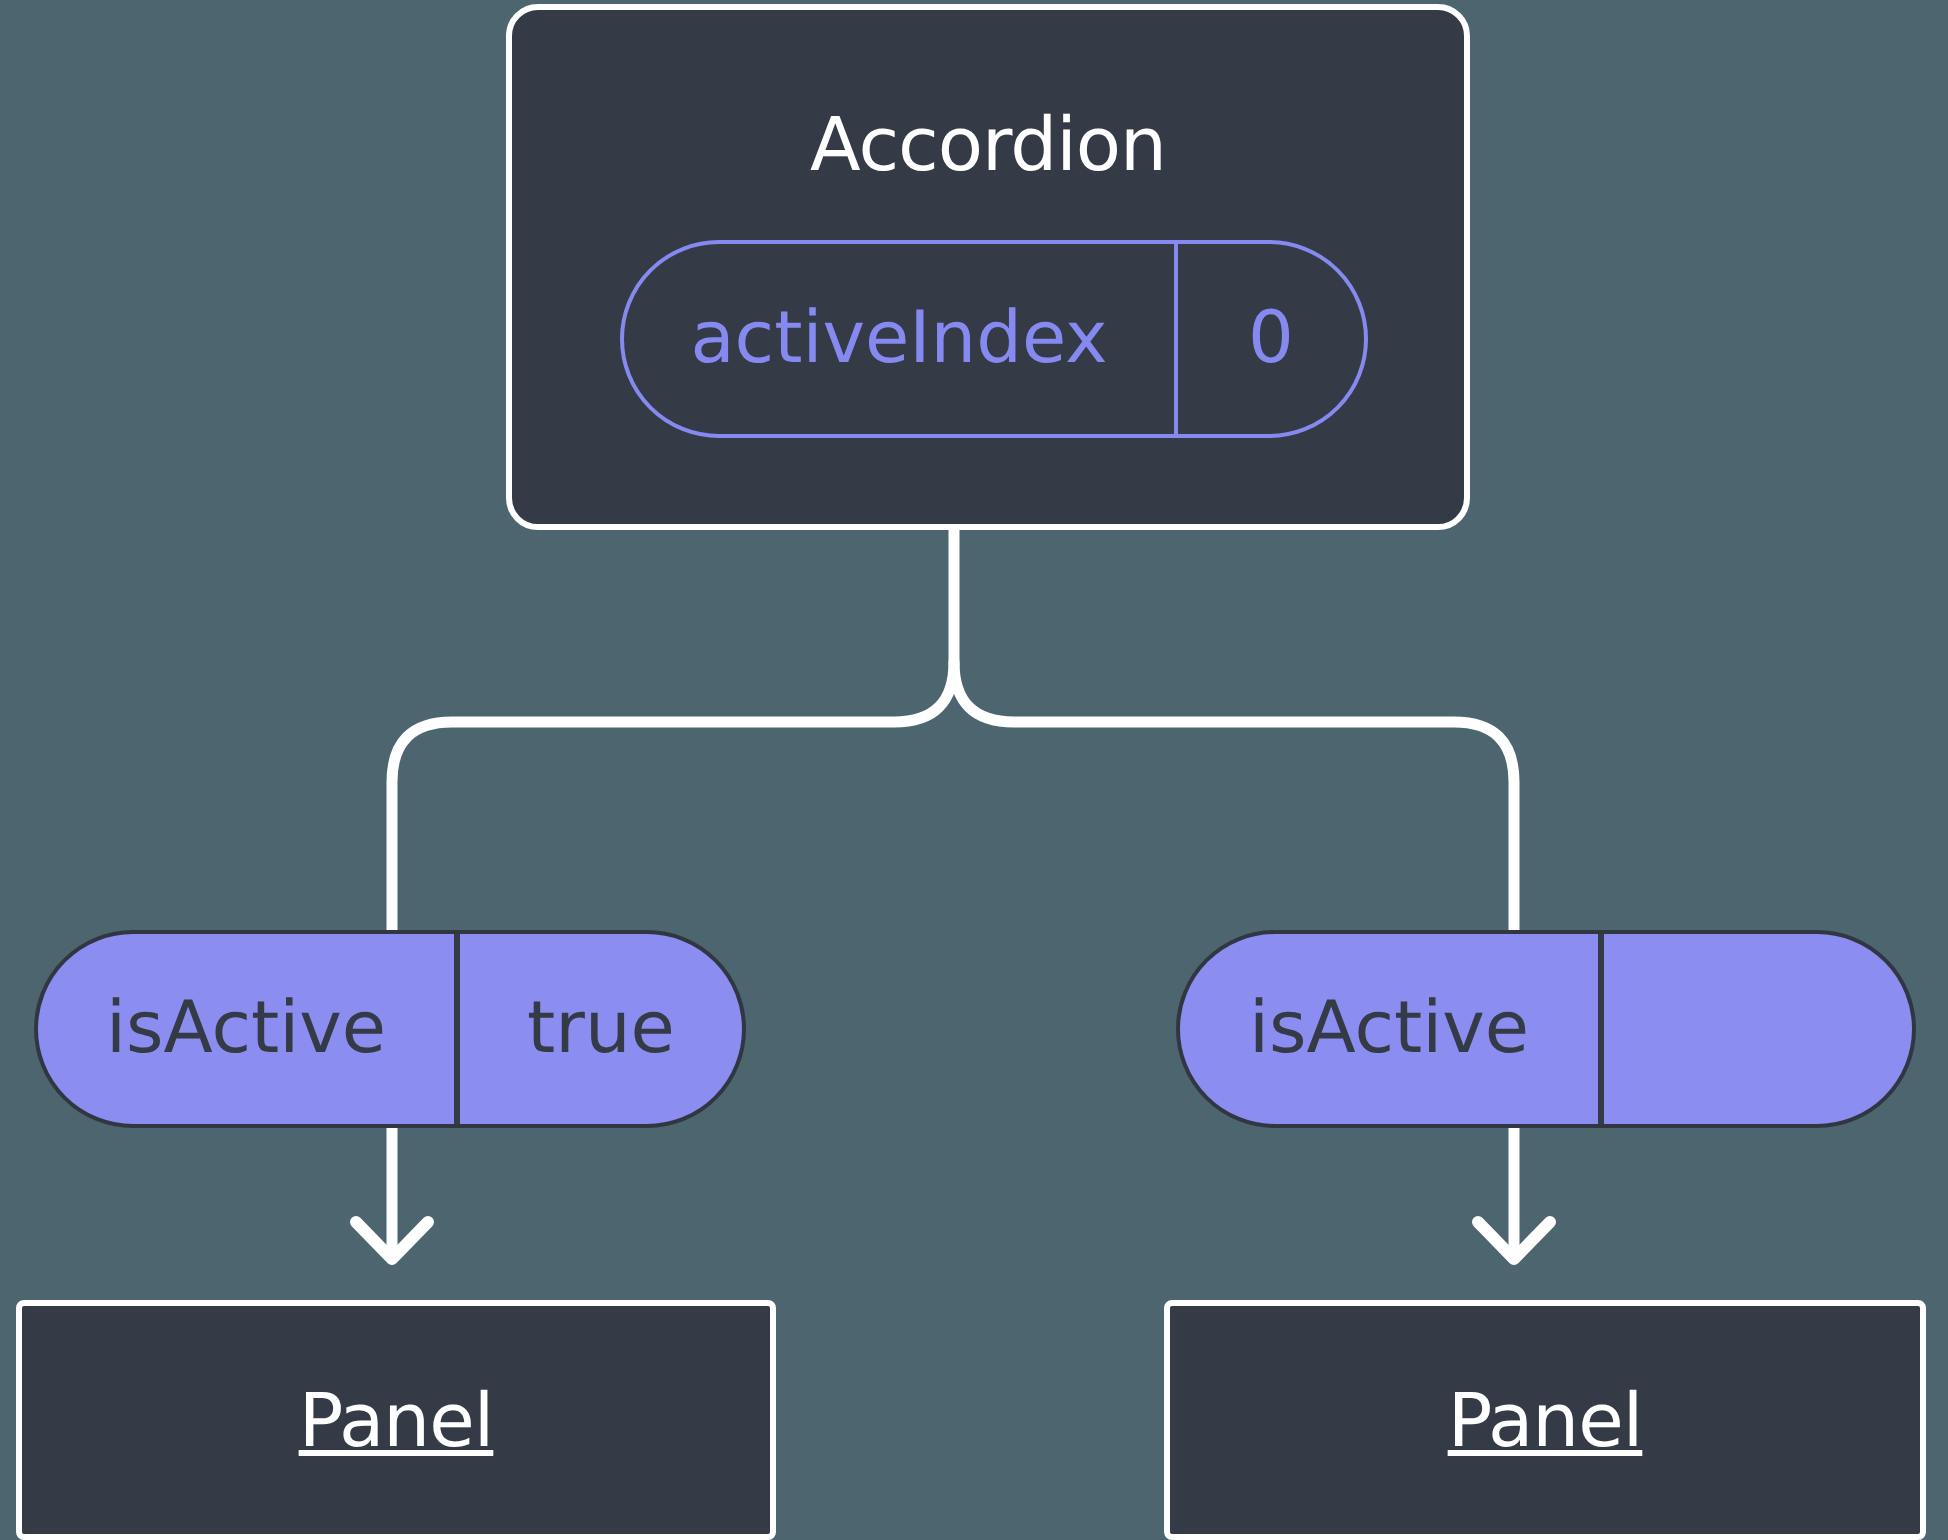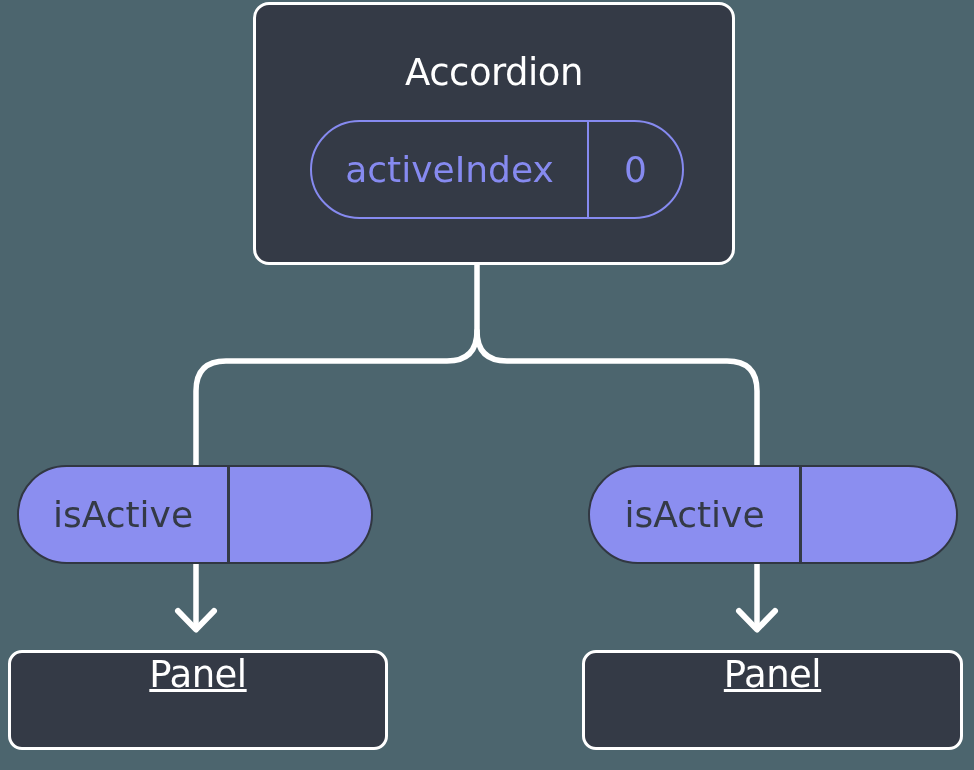--- a/index.html
+++ b/index.html
@@ -87,23 +87,24 @@
     width: 356px; height: 99px;
   }
   .pill-left .seg-name { width: 211px; }
   .pill-right {
     left: 588px; top: 465px;
     width: 370px; height: 99px;
   }
   .pill-right .seg-name { width: 212px; }
   .panel-node {
     top: 650px;
-    height: 100px;
-    border-radius: 14px;
+    height: 120px;
+    border-radius: 4px;
     display: flex;
+    align-items: center;
     justify-content: center;
     font-size: 37px;
     color: var(--title_text);
     letter-spacing: -0.5px;
   }
   .panel-left { left: 8px; width: 380px; }
   .panel-right { left: 582px; width: 381px; }
 </style>
 </head>
 <body>
@@ -120,20 +121,21 @@
   <div class="node root-node">
     <div class="root-title">Accordion</div>
     <div class="pill pill-outline">
       <span class="seg seg-name">activeIndex</span>
       <span class="seg seg-value">0</span>
     </div>
   </div>
 
   <div class="pill pill-filled pill-left">
     <span class="seg seg-name">isActive</span>
+    <span class="seg seg-value">true</span>
   </div>
 
   <div class="pill pill-filled pill-right">
     <span class="seg seg-name">isActive</span>
   </div>
 
   <div class="node panel-node panel-left">
     <span>Panel</span>
   </div>
 

